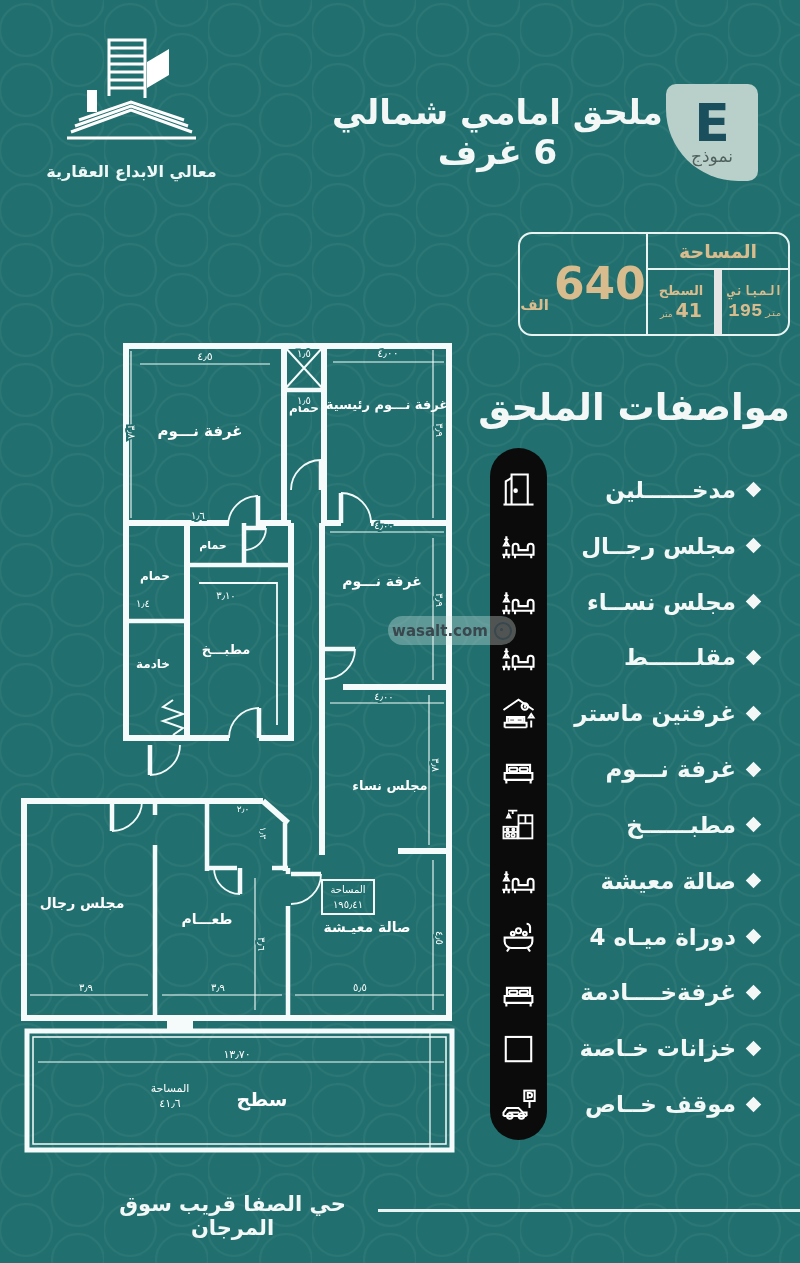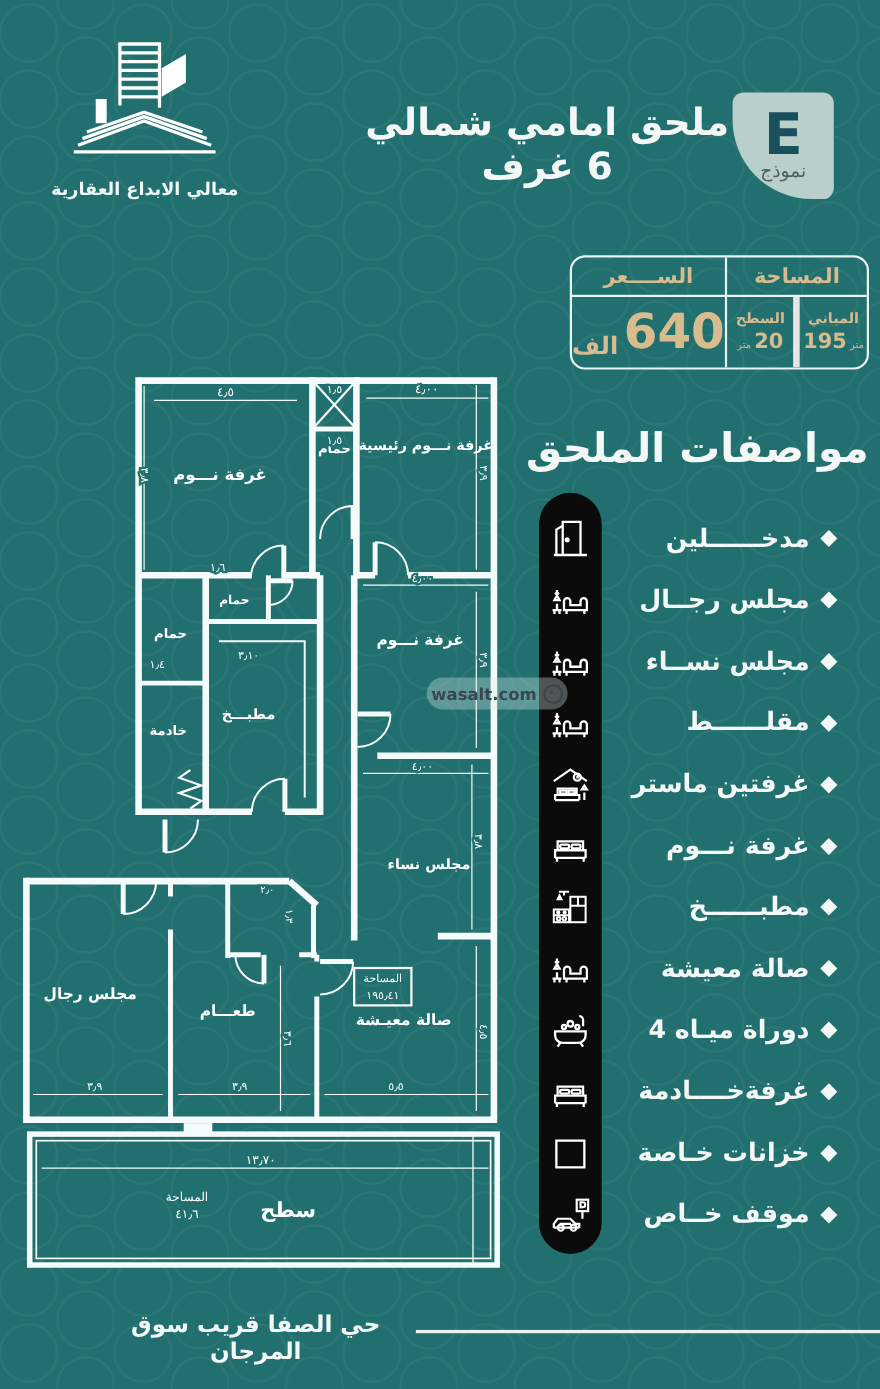--- a/index.html
+++ b/index.html
@@ -24,28 +24,28 @@
   #model-badge .word{font-size:17px;color:#4f5f5c;margin-top:-2px;}
   
   #price-table{left:518px;top:232px;width:268px;height:100px;z-index:3;
     border:2px solid #e9f4f2;border-radius:14px;display:flex;color:#d9bc8d;overflow:hidden;}
   .tbl-col-area{width:140px;border-left:2px solid #e9f4f2;display:flex;flex-direction:column;}
   .tbl-col-price{flex:1;display:flex;flex-direction:column;}
   .tbl-head{height:34px;border-bottom:2px solid #e9f4f2;display:flex;align-items:center;
     justify-content:center;font-size:19px;font-weight:bold;}
   .tbl-body{flex:1;display:flex;}
   .area-cell{flex:1;display:flex;flex-direction:column;align-items:center;justify-content:center;gap:1px;}
-  .area-cell.first{border-left:6px solid #e5e5e5;}
+  .area-cell.first{border-left:8px solid #e5e5e5;font-family:Liberation Mono, monospace;}
   .area-label{font-size:13px;font-weight:bold;}
   .area-value{display:flex;align-items:baseline;gap:3px;direction:ltr;}
   .area-num{font-size:19px;font-weight:bold;}
   .area-unit{font-size:9px;}
   .price-body{flex:1;display:flex;align-items:center;justify-content:center;gap:5px;}
   .price-num{font-size:44px;font-weight:bold;line-height:1;}
-  .price-unit{font-size:22px;font-weight:bold;align-self:flex-end;margin-bottom:6px;}
+  .price-unit{font-size:15px;font-weight:bold;align-self:flex-end;margin-bottom:20px;}
   
   #specs-heading{left:478px;top:386px;width:312px;text-align:center;
     font-size:37px;font-weight:bold;z-index:3;}
   #icon-bar{left:490px;top:448px;width:57px;height:692px;background:#0b0b0b;
     border-radius:29px;z-index:2;}
   #spec-list{left:480px;top:462px;width:320px;height:670px;z-index:3;
     display:flex;flex-direction:column;}
   .spec-row{flex:1;display:flex;flex-direction:row;align-items:center;direction:ltr;}
   .spec-icon-box{width:77px;display:flex;align-items:center;justify-content:center;}
   .spec-icon-box svg{width:37px;height:37px;}
@@ -120,27 +120,26 @@
         <span class="area-label">المباني</span>
         <span class="area-value">
           <span class="area-num">195</span>
           <span class="area-unit">متر</span>
         </span>
       </div>
       <div class="area-cell">
         <span class="area-label">السطح</span>
         <span class="area-value">
           <span class="area-unit">متر</span>
-          <span class="area-num">20</span>
+          <span class="area-num">41</span>
         </span>
       </div>
     </div>
   </div>
   <div class="tbl-col-price">
-    <div class="tbl-head">الســــعر</div>
     <div class="price-body">
       <span class="price-num">640</span>
       <span class="price-unit">الف</span>
     </div>
   </div>
 </div>
 
 <div class="abs" id="specs-heading">مواصفات الملحق</div>
 <div class="abs" id="icon-bar"></div>
 

